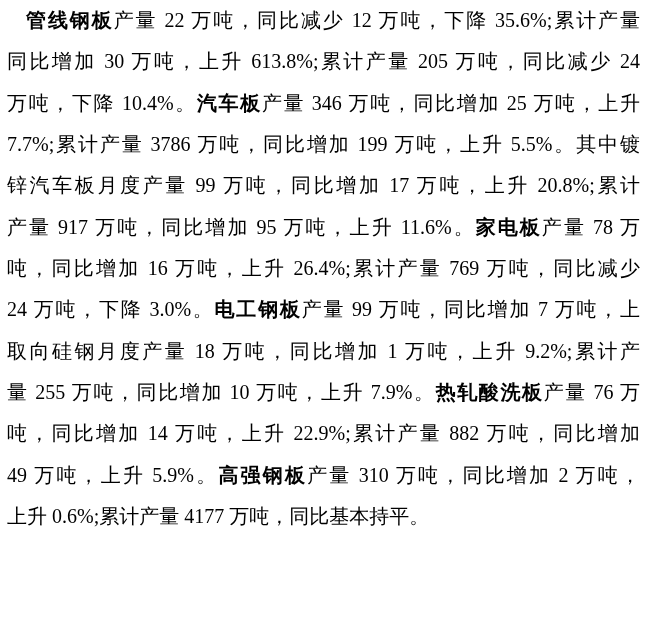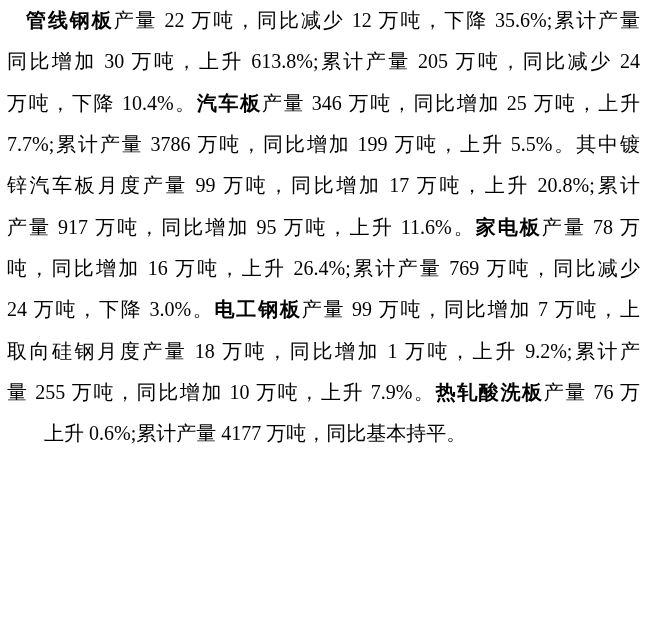--- a/index.html
+++ b/index.html
@@ -25,21 +25,20 @@
     text-align: justify;
     text-align-last: justify;
     -moz-text-align-last: justify;
     overflow: hidden;
   }
   .line.indent {
     text-indent: 19px;
   }
   .line.last {
     text-align-last: left;
-    margin-left: 37px;
     -moz-text-align-last: left;
   }
   .seg {
     font-weight: normal;
   }
   .seg.bold {
     font-weight: bold;
   }
 </style>
 </head>
@@ -50,15 +49,17 @@
       <div class="line indent"><span class="seg bold">管线钢板</span><span class="seg">产量 22 万吨，同比减少 12 万吨，下降 35.6%;累计产量</span></div>
       <div class="line"><span class="seg">同比增加 30 万吨，上升 613.8%;累计产量 205 万吨，同比减少 24</span></div>
       <div class="line"><span class="seg">万吨，下降 10.4%。</span><span class="seg bold">汽车板</span><span class="seg">产量 346 万吨，同比增加 25 万吨，上升</span></div>
       <div class="line"><span class="seg">7.7%;累计产量 3786 万吨，同比增加 199 万吨，上升 5.5%。其中镀</span></div>
       <div class="line"><span class="seg">锌汽车板月度产量 99 万吨，同比增加 17 万吨，上升 20.8%;累计</span></div>
       <div class="line"><span class="seg">产量 917 万吨，同比增加 95 万吨，上升 11.6%。</span><span class="seg bold">家电板</span><span class="seg">产量 78 万</span></div>
       <div class="line"><span class="seg">吨，同比增加 16 万吨，上升 26.4%;累计产量 769 万吨，同比减少</span></div>
       <div class="line"><span class="seg">24 万吨，下降 3.0%。</span><span class="seg bold">电工钢板</span><span class="seg">产量 99 万吨，同比增加 7 万吨，上</span></div>
       <div class="line"><span class="seg">取向硅钢月度产量 18 万吨，同比增加 1 万吨，上升 9.2%;累计产</span></div>
       <div class="line"><span class="seg">量 255 万吨，同比增加 10 万吨，上升 7.9%。</span><span class="seg bold">热轧酸洗板</span><span class="seg">产量 76 万</span></div>
+      <div class="line"><span class="seg">吨，同比增加 14 万吨，上升 22.9%;累计产量 882 万吨，同比增加</span></div>
+      <div class="line"><span class="seg">49 万吨，上升 5.9%。</span><span class="seg bold">高强钢板</span><span class="seg">产量 310 万吨，同比增加 2 万吨，</span></div>
       <div class="line last"><span class="seg">上升 0.6%;累计产量 4177 万吨，同比基本持平。</span></div>
     </div>
 </div>
 
 </body></html>

